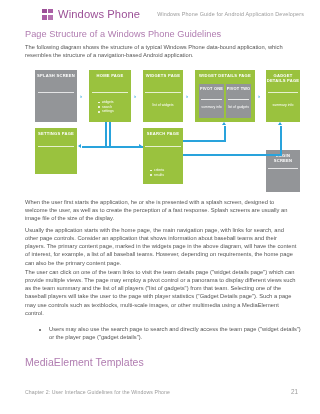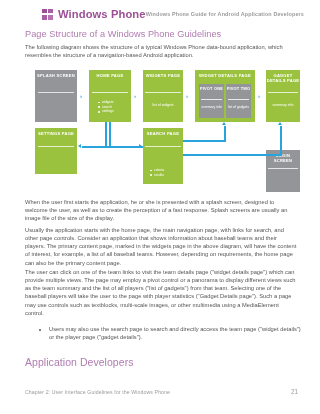--- a/index.html
+++ b/index.html
@@ -4,21 +4,21 @@
 <style>
   html,body{margin:0;padding:0;}
   body{
     width:320px;height:414px;overflow:hidden;background:#ffffff;
     font-family:"Liberation Sans","DejaVu Sans",sans-serif;
     color:#4a4a4a;-webkit-font-smoothing:antialiased;
   }
   .page{position:relative;width:320px;height:414px;}
 
   
-  .header{position:absolute;left:0;top:0;width:320px;height:28px;font-weight:bold;}
+  .header{position:absolute;left:0;top:0;width:320px;height:28px;}
   .logo-wrap{position:absolute;left:42px;top:8px;display:flex;align-items:center;gap:5px;}
   .logo-tile{width:11px;height:11px;display:grid;grid-template-columns:1fr 1fr;grid-template-rows:1fr 1fr;gap:1.3px;}
   .logo-tile i{display:block;background:#9b4f96;}
   .logo-tile i:nth-child(2){background:#a95ea4;}
   .logo-tile i:nth-child(3){background:#a95ea4;}
   .logo-tile i:nth-child(4){background:#b673b1;}
   .logo-text{font-size:11.2px;color:#9b4f96;letter-spacing:.1px;white-space:nowrap;}
   .header-note{position:absolute;right:16px;top:11px;font-size:5.4px;color:#9b9b9b;letter-spacing:.15px;white-space:nowrap;}
 
   
@@ -177,17 +177,17 @@
   </div>
 
   <div class="para" id="p-splash">When the user first starts the application, he or she is presented with a splash screen, designed to welcome the user, as well as to create the perception of a fast response. Splash screens are usually an image file of the size of the display.</div>
   <div class="para" id="p-usually">Usually the application starts with the home page, the main navigation page, with links for search, and other page controls. Consider an application that shows information about baseball teams and their players. The primary content page, marked in the widgets page in the above diagram, will have the content of interest, for example, a list of all baseball teams. However, depending on requirements, the home page can also be the primary content page.</div>
   <div class="para" id="p-user-click">The user can click on one of the team links to visit the team details page ("widget details page") which can provide multiple views. The page may employ a pivot control or a panorama to display different views such as the team summary and the list of all players ("list of gadgets") from that team. Selecting one of the baseball players will take the user to the page with player statistics ("Gadget Details page"). Such a page may use controls such as textblocks, multi-scale images, or other multimedia using a MediaElement control.</div>
 
   <ul class="bullet-list">
     <li>Users may also use the search page to search and directly access the team page ("widget details") or the player page ("gadget details").</li>
   </ul>
 
-  <div class="h2" id="h2-app-templates">Application Developers</div>
+  <div class="h2" id="h2-app-templates">MediaElement Templates</div>
 
   <div class="footer-line">Chapter 2: User Interface Guidelines for the Windows Phone</div>
   <div class="footer-page">21</div>
 </div>
 
 </body></html>

